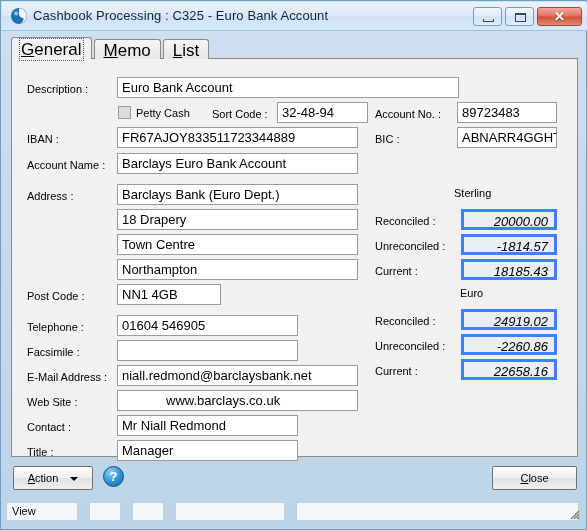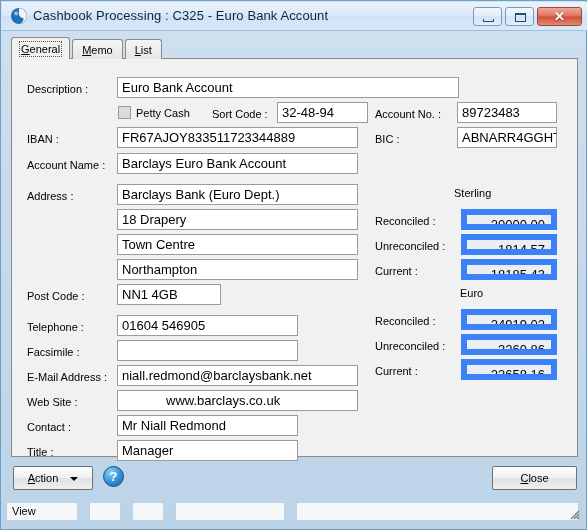--- a/index.html
+++ b/index.html
@@ -109,21 +109,21 @@
   }
   .tab {
     height: 20px;
     box-sizing: border-box;
     padding: 2px 9px 0 9px;
     margin-right: 2px;
     border: 1px solid #8a8a8a;
     border-bottom: none;
     border-radius: 3px 3px 0 0;
     background: linear-gradient(to bottom, #f6f6f6 0%, #e6e6e6 100%);
-    font-size: 11px;
+    font-size: 17px;
     line-height: 17px;
     color: #000;
     white-space: nowrap;
   }
   .tab.active {
     height: 22px;
     background: #f1f1f1;
     border-color: #8a8a8a;
     padding-top: 3px;
   }
@@ -161,23 +161,24 @@
     font-size: 13px;
     color: #000;
     padding: 0 4px;
     height: 21px;
     line-height: 19px;
     white-space: nowrap;
     overflow: hidden;
   }
   .fld.ro {
     background: #eaedf1;
-    border: 6px solid #3b82f6;
+    border: 3px solid #3b82f6;
     text-align: right;
     padding-right: 6px;
+    font-style: italic;
   }
   .grp-hdr {
     position: absolute;
     font-size: 11px;
     color: #000;
   }
 
   
   .cbx-wrap {
     position: absolute;

